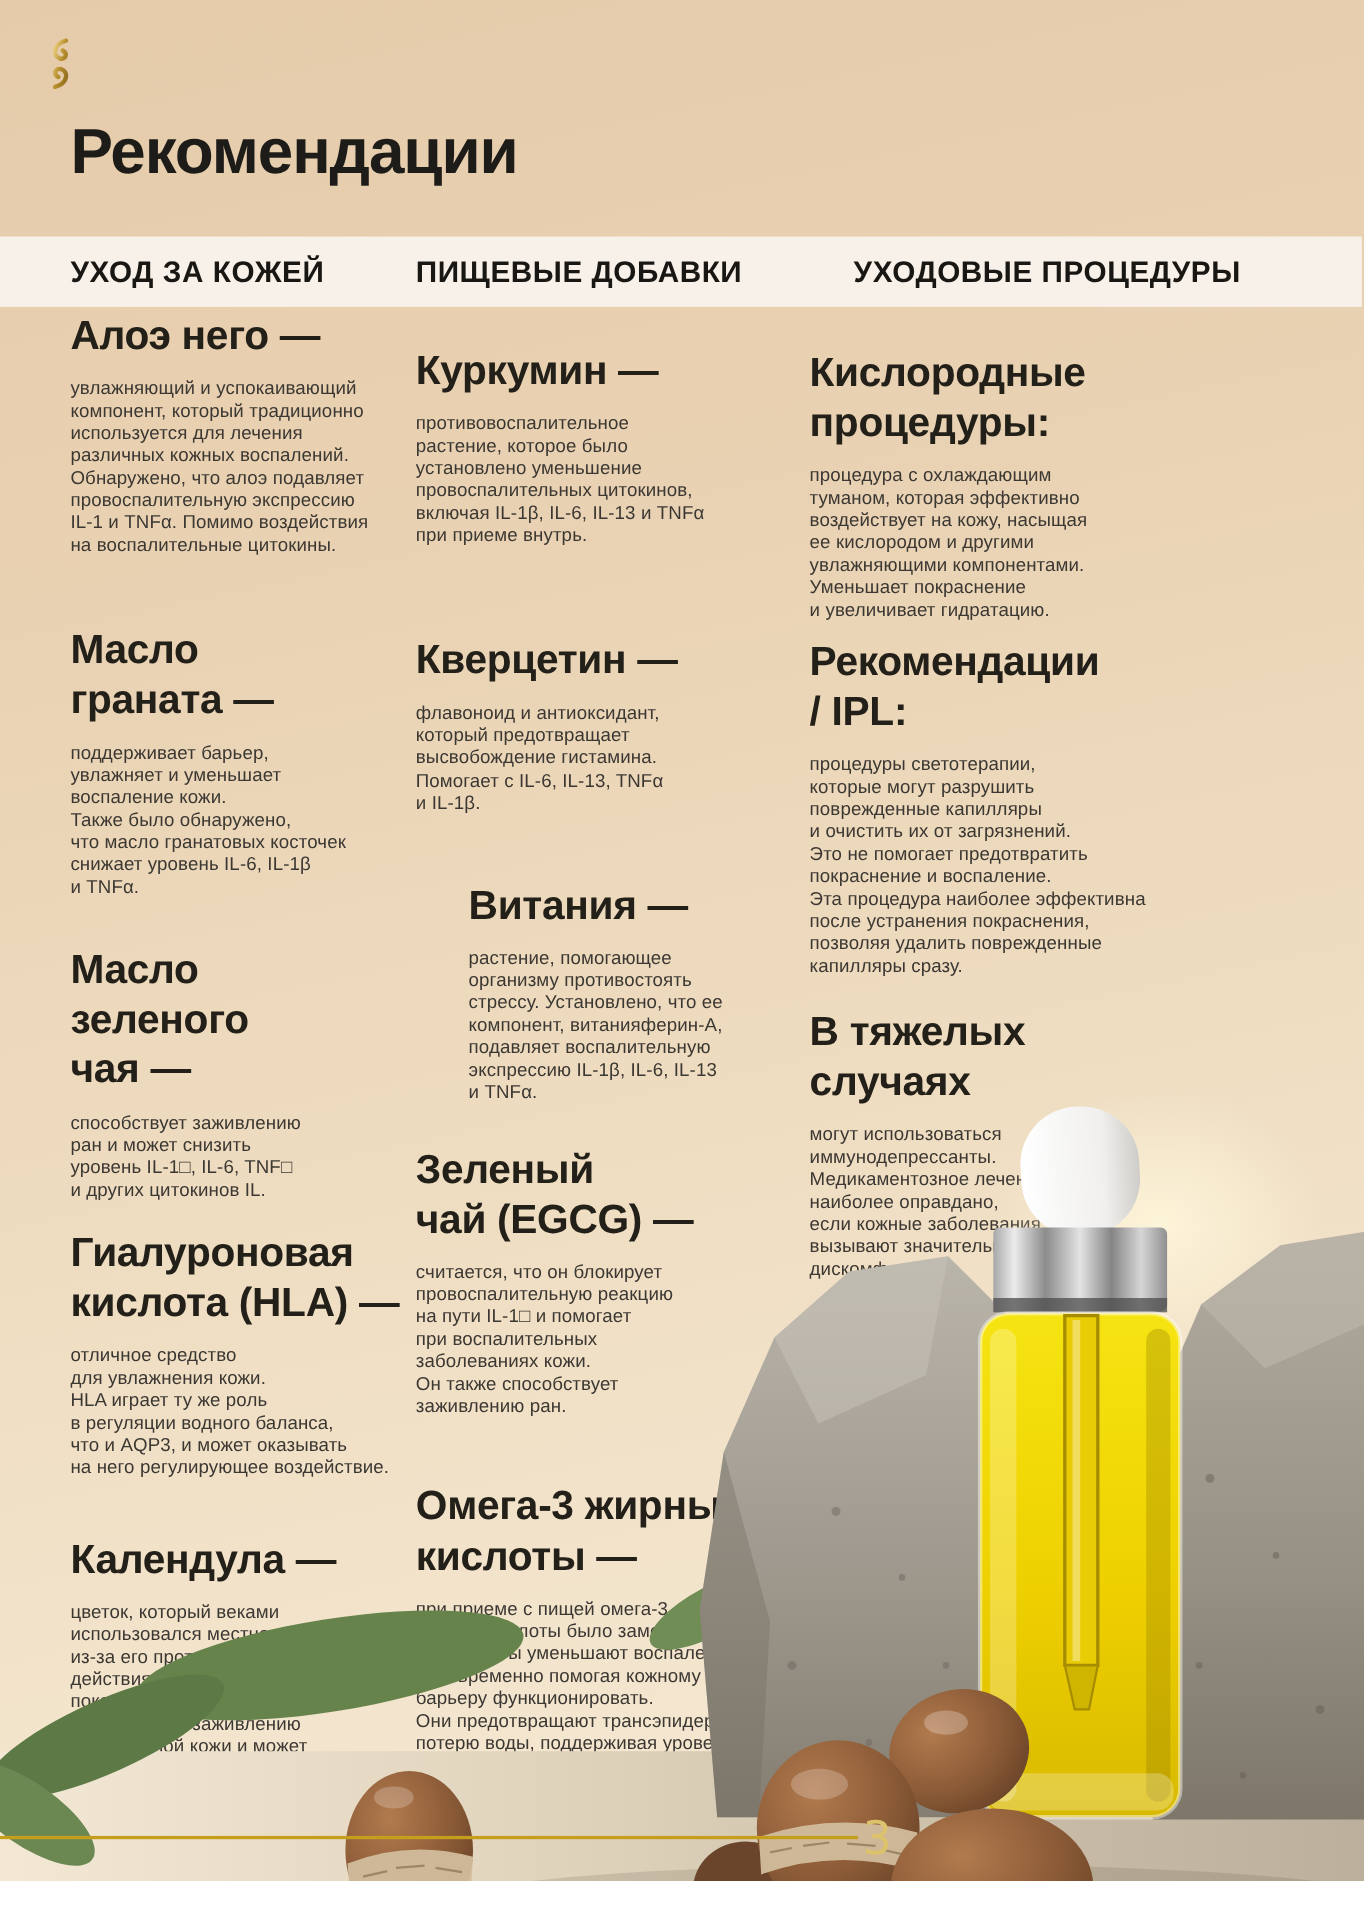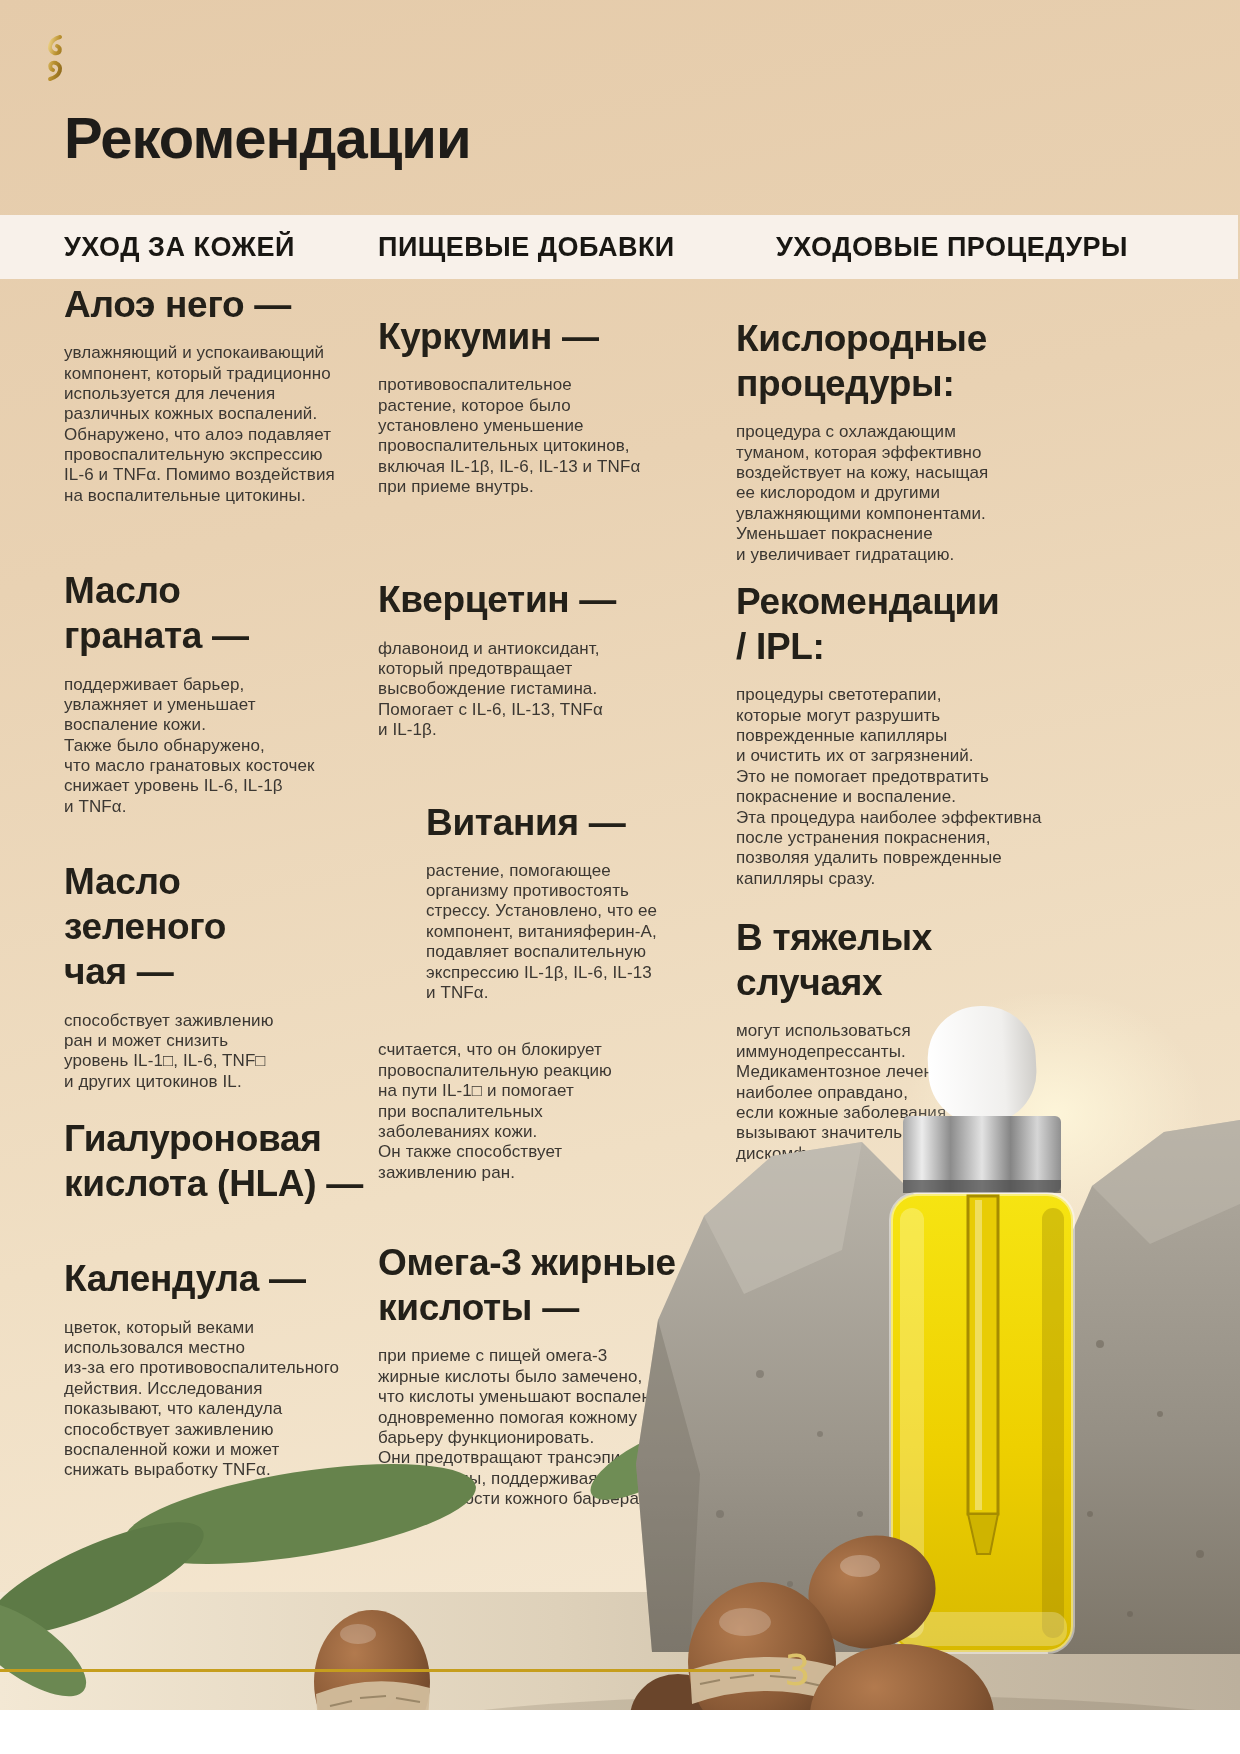--- a/index.html
+++ b/index.html
@@ -87,21 +87,21 @@
 
   <section class="col c1">
     <article class="block">
       <h2>Алоэ него —</h2>
       <p>увлажняющий и успокаивающий
 компонент, который традиционно
 используется для лечения
 различных кожных воспалений.
 Обнаружено, что алоэ подавляет
 провоспалительную экспрессию
-IL-6 и TNFα. Помимо воздействия
+IL-1 и TNFα. Помимо воздействия
 на воспалительные цитокины.</p>
     </article>
     <article class="block">
       <h2>Масло
 граната —</h2>
       <p>поддерживает барьер,
 увлажняет и уменьшает
 воспаление кожи.
 Также было обнаружено,
 что масло гранатовых косточек
@@ -113,20 +113,26 @@
 зеленого
 чая —</h2>
       <p>способствует заживлению
 ран и может снизить
 уровень IL-1□, IL-6, TNF□
 и других цитокинов IL.</p>
     </article>
     <article class="block">
       <h2>Гиалуроновая
 кислота (HLA) —</h2>
+      <p>отличное средство
+для увлажнения кожи.
+HLA играет ту же роль
+в регуляции водного баланса,
+что и AQP3, и может оказывать
+на него регулирующее воздействие.</p>
     </article>
     <article class="block">
       <h2>Календула —</h2>
       <p>цветок, который веками
 использовался местно
 из-за его противовоспалительного
 действия. Исследования
 показывают, что календула
 способствует заживлению
 воспаленной кожи и может
@@ -156,20 +162,22 @@
       <h2>Витания —</h2>
       <p>растение, помогающее
 организму противостоять
 стрессу. Установлено, что ее
 компонент, витанияферин-A,
 подавляет воспалительную
 экспрессию IL-1β, IL-6, IL-13
 и TNFα.</p>
     </article>
     <article class="block">
+      <h2>Зеленый
+чай (EGCG) —</h2>
       <p>считается, что он блокирует
 провоспалительную реакцию
 на пути IL-1□ и помогает
 при воспалительных
 заболеваниях кожи.
 Он также способствует
 заживлению ран.</p>
     </article>
     <article class="block">
       <h2>Омега-3 жирные

